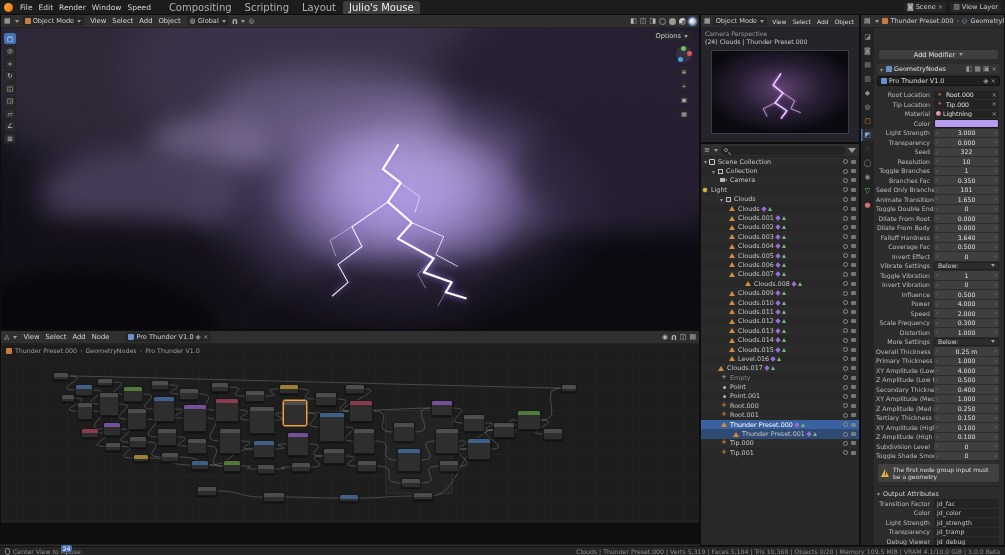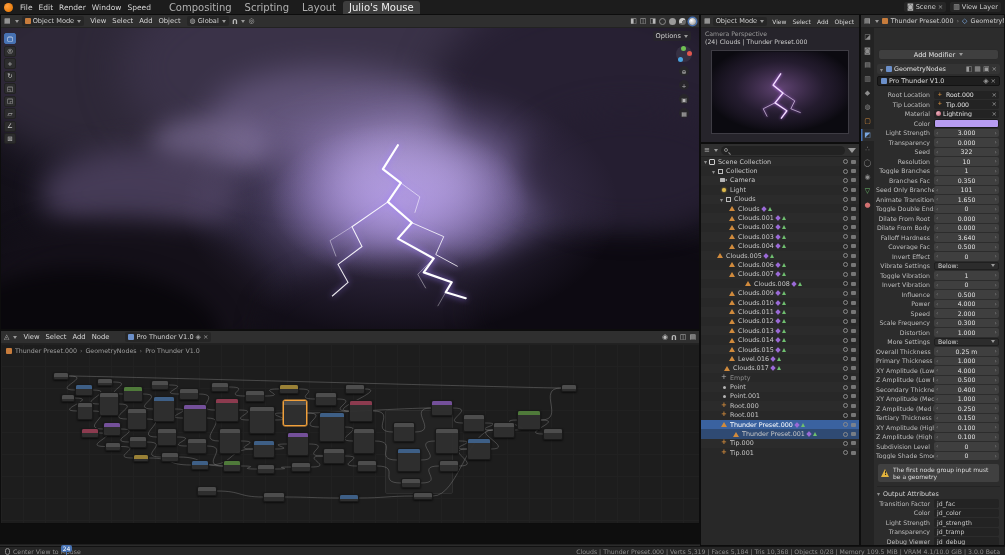--- a/index.html
+++ b/index.html
@@ -671,21 +671,21 @@
           <span class="tg tg-eye" data-name="hide-viewport-toggle"></span>
           <span class="tg tg-cam" data-name="disable-render-toggle"></span>
         </div>
         <div class="olrow" data-name="outliner-item-camera" style="padding-left:19px">
           <span class="oi oi-cam" data-name="camera-icon"></span>
           <span class="ollabel" data-name="outliner-item-label">Camera</span>
           <span class="olsp"></span>
           <span class="tg tg-eye" data-name="hide-viewport-toggle"></span>
           <span class="tg tg-cam" data-name="disable-render-toggle"></span>
         </div>
-        <div class="olrow" data-name="outliner-item-light" style="padding-left:19px">
+        <div class="olrow" data-name="outliner-item-light" style="">
           <span class="oi oi-light" data-name="light-icon"></span>
           <span class="ollabel" data-name="outliner-item-label">Light</span>
           <span class="olsp"></span>
           <span class="tg tg-eye" data-name="hide-viewport-toggle"></span>
           <span class="tg tg-cam" data-name="disable-render-toggle"></span>
         </div>
         <div class="olrow" data-name="outliner-item-clouds" style="padding-left:19px">
           <span class="disc" data-name="expand-icon">▾</span>
           <span class="oi oi-col" data-name="collection-icon"></span>
           <span class="ollabel" data-name="outliner-item-label">Clouds</span>
@@ -731,21 +731,21 @@
         </div>
         <div class="olrow" data-name="outliner-item-clouds-004" style="padding-left:27px">
           <span class="oi oi-mesh" data-name="mesh-icon"></span>
           <span class="ollabel" data-name="outliner-item-label">Clouds.004</span>
           <span class="modic m1" data-name="geometry-nodes-modifier-icon"></span>
           <span class="modic m2" data-name="mesh-data-icon"></span>
           <span class="olsp"></span>
           <span class="tg tg-eye" data-name="hide-viewport-toggle"></span>
           <span class="tg tg-cam" data-name="disable-render-toggle"></span>
         </div>
-        <div class="olrow" data-name="outliner-item-clouds-005" style="padding-left:15px">
+        <div class="olrow" data-name="outliner-item-clouds-005" style="padding-left:27px">
           <span class="oi oi-mesh" data-name="mesh-icon"></span>
           <span class="ollabel" data-name="outliner-item-label">Clouds.005</span>
           <span class="modic m1" data-name="geometry-nodes-modifier-icon"></span>
           <span class="modic m2" data-name="mesh-data-icon"></span>
           <span class="olsp"></span>
           <span class="tg tg-eye" data-name="hide-viewport-toggle"></span>
           <span class="tg tg-cam" data-name="disable-render-toggle"></span>
         </div>
         <div class="olrow" data-name="outliner-item-clouds-006" style="padding-left:27px">
           <span class="oi oi-mesh" data-name="mesh-icon"></span>
@@ -839,21 +839,21 @@
         </div>
         <div class="olrow" data-name="outliner-item-clouds-016" style="padding-left:27px">
           <span class="oi oi-mesh" data-name="mesh-icon"></span>
           <span class="ollabel" data-name="outliner-item-label">Level.016</span>
           <span class="modic m1" data-name="geometry-nodes-modifier-icon"></span>
           <span class="modic m2" data-name="mesh-data-icon"></span>
           <span class="olsp"></span>
           <span class="tg tg-eye" data-name="hide-viewport-toggle"></span>
           <span class="tg tg-cam" data-name="disable-render-toggle"></span>
         </div>
-        <div class="olrow" data-name="outliner-item-clouds-017" style="padding-left:22px">
+        <div class="olrow" data-name="outliner-item-clouds-017" style="padding-left:16px">
           <span class="oi oi-mesh" data-name="mesh-icon"></span>
           <span class="ollabel" data-name="outliner-item-label">Clouds.017</span>
           <span class="modic m1" data-name="geometry-nodes-modifier-icon"></span>
           <span class="modic m2" data-name="mesh-data-icon"></span>
           <span class="olsp"></span>
           <span class="tg tg-eye" data-name="hide-viewport-toggle"></span>
           <span class="tg tg-cam" data-name="disable-render-toggle"></span>
         </div>
         <div class="olrow dim" data-name="outliner-item-empty" style="padding-left:19px">
           <span class="oi oi-empty" data-name="empty-icon"></span>

